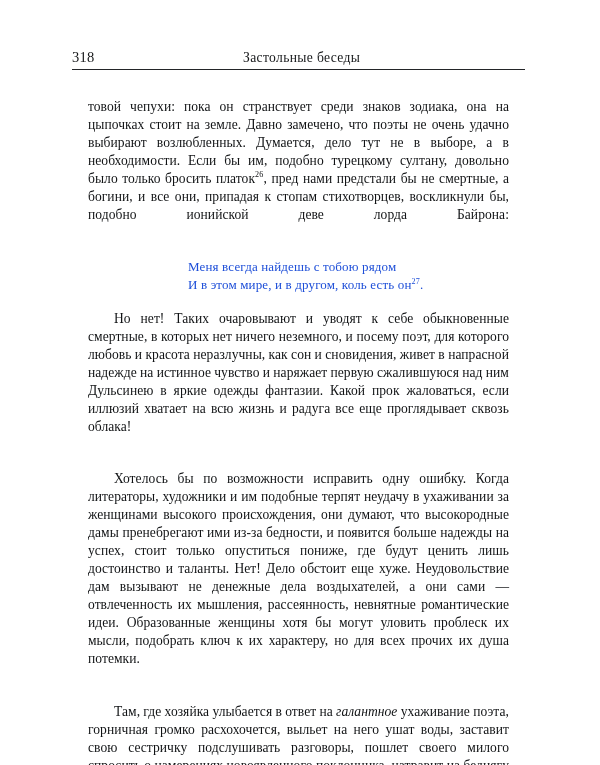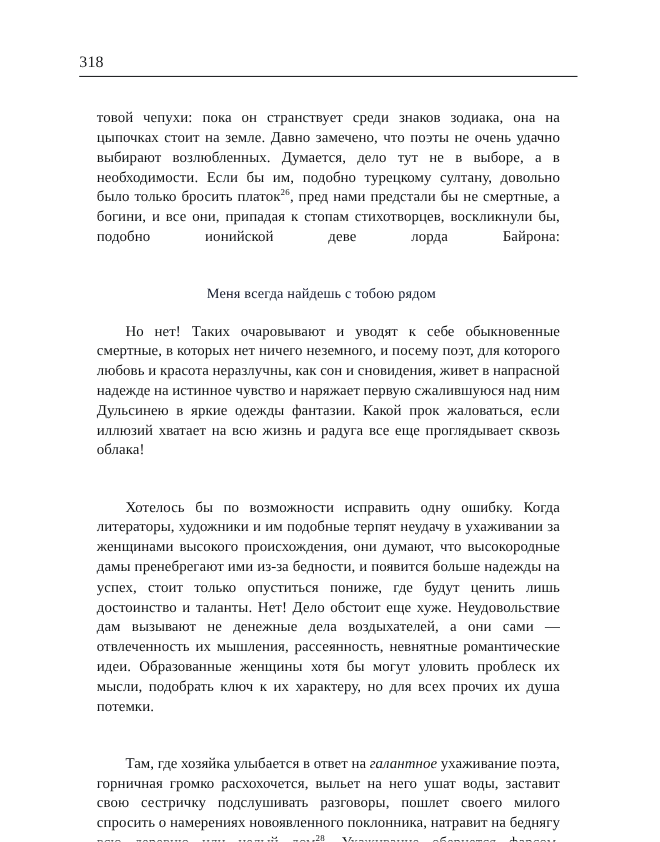--- a/index.html
+++ b/index.html
@@ -90,21 +90,21 @@
     display: inline-block;
     width: 100%;
   }
 
   
   .verse {
     margin: 14px 0 15px 0;
     padding-left: 116px;
     font-size: 13.0px;
     line-height: 17.6px;
-    color: #0f172a;
+    color: #1d4ed8;
   }
   .verse .vline {
     white-space: nowrap;
     letter-spacing: 0.15px;
   }
 
   sup.note {
     font-size: 8.1px;
     vertical-align: super;
     line-height: 0;
@@ -114,29 +114,31 @@
   i.ital {
   }
 </style>
 </head>
 <body>
 
 <div class="page">
 
   <div class="running-head">
     <span class="folio">318</span>
+    <span class="head-title">Застольные беседы</span>
   </div>
   <div class="head-rule"></div>
 
   <div class="textblock">
     <div id="before-verse">
         <p class="para tight" id="para-1">товой чепухи: пока он странствует среди знаков зодиака, она на цыпочках стоит на земле. Давно замечено, что поэты не очень удачно выбирают возлюбленных. Думается, дело тут не в выборе, а в необходимости. Если бы им, подобно турецкому султану, довольно было только бросить платок<sup class="note">26</sup>, пред нами предстали бы не смертные, а богини, и все они, припадая к стопам стихотворцев, воскликнули бы, подобно ионийской деве лорда Байрона:</p>
       </div>
     <div class="verse" id="verse-block">
         <div class="vline">Меня всегда найдешь с тобою рядом</div>
+        <div class="vline">И в этом мире, и в другом, коль есть он<sup class="note">27</sup>.</div>
       </div>
     <div id="after-verse">
         <p class="para tight indent" id="para-2">Но нет! Таких очаровывают и уводят к себе обыкновенные смертные, в которых нет ничего неземного, и посему поэт, для которого любовь и красота неразлучны, как сон и сновидения, живет в напрасной надежде на истинное чувство и наряжает первую сжалившуюся над ним Дульсинею в яркие одежды фантазии. Какой прок жаловаться, если иллюзий хватает на всю жизнь и радуга все еще проглядывает сквозь облака!</p>
         <p class="para tight indent" id="para-3">Хотелось бы по возможности исправить одну ошибку. Когда литераторы, художники и им подобные терпят неудачу в ухаживании за женщинами высокого происхождения, они думают, что высокородные дамы пренебрегают ими из-за бедности, и появится больше надежды на успех, стоит только опуститься пониже, где будут ценить лишь достоинство и таланты. Нет! Дело обстоит еще хуже. Неудовольствие дам вызывают не денежные дела воздыхателей, а они сами — отвлеченность их мышления, рассеянность, невнятные романтические идеи. Образованные женщины хотя бы могут уловить проблеск их мысли, подобрать ключ к их характеру, но для всех прочих их душа потемки.</p>
         <p class="para tight indent" id="para-4">Там, где хозяйка улыбается в ответ на <i class="ital">галантное</i> ухаживание поэта, горничная громко расхохочется, выльет на него ушат воды, заставит свою сестричку подслушивать разговоры, пошлет своего милого спросить о намерениях новоявленного поклонника, натравит на беднягу всю деревню или целый дом<sup class="note">28</sup>. Ухаживание обернется фарсом, комедией, сделается неистощимым поводом для шуток на целый год — пока секрет не узнают все. Поэтов (и ученых) нужно под присягой, принесенной в Хайгейте<sup class="note">29</sup>, заставить отказаться от женщин низкого звания. Горничные и прислужницы в меблированных комнатах им не пара. Пусть лучше попробуют завоевывать наследниц огромных состояний или светских дам. Последние хотя бы придерживаются о себе высокого мнения, достойного некоторых эпитетов, расточаемых пишущей братией. Они настолько же выше обыкновенных смертных, как ваши мысли, ученые и поэты! Зато с жизнью низших классов, с присущим им лукавством, невежеством и хитростью у вас нет ничего общего. Если вы думаете, будто добродушие и здравый смысл помогут вам добиться там компромисса или</p>
       </div>
   </div>
 
 </div>
 

